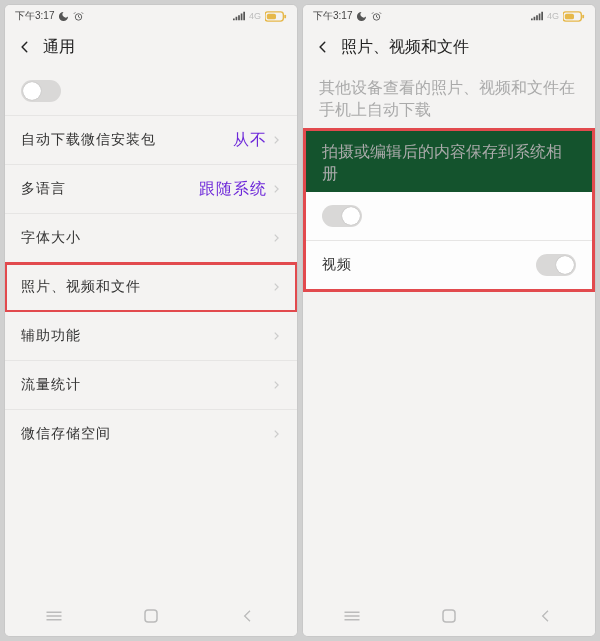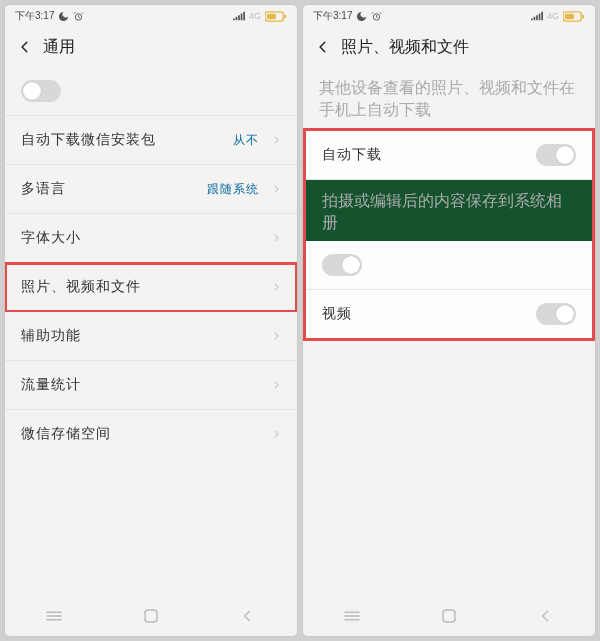--- a/index.html
+++ b/index.html
@@ -98,23 +98,23 @@
     font-size: 14px;
     color: #333;
     position: relative;
   }
   .cell.bg-plain { background: #f4f3f2; }
   .cell .label {
     flex: 1 1 auto;
     letter-spacing: 1px;
   }
   .cell .value {
-    font-size: 12px;
-    color: #0369a1;
-    margin-right: 12px;
+    font-size: 16px;
+    color: #6d28d9;
+    margin-right: 4px;
     letter-spacing: 1px;
   }
   .cell .chev {
     color: #ccc;
   }
 
   .highlight {
     outline: 3px solid #e24a4e;
     outline-offset: -2px;
   }
@@ -342,26 +342,20 @@
           </svg>
       </div>
       <span style="font-weight:500">照片、视频和文件</span>
     </div>
 
     <div class="list">
 
       <div class="section-note">其他设备查看的照片、视频和文件在手机上自动下载</div>
 
       <div class="highlight-box">
-        <div class="cell">
-          <span class="label">自动下载</span>
-          <div class="toggle on">
-              <div class="knob"></div>
-            </div>
-        </div>
 
         <div class="section-note" style="background:#14532d">拍摄或编辑后的内容保存到系统相册</div>
 
         <div class="cell">
           <div class="toggle on">
               <div class="knob"></div>
             </div>
         </div>
 
         <div class="cell" style="border-bottom:none">

